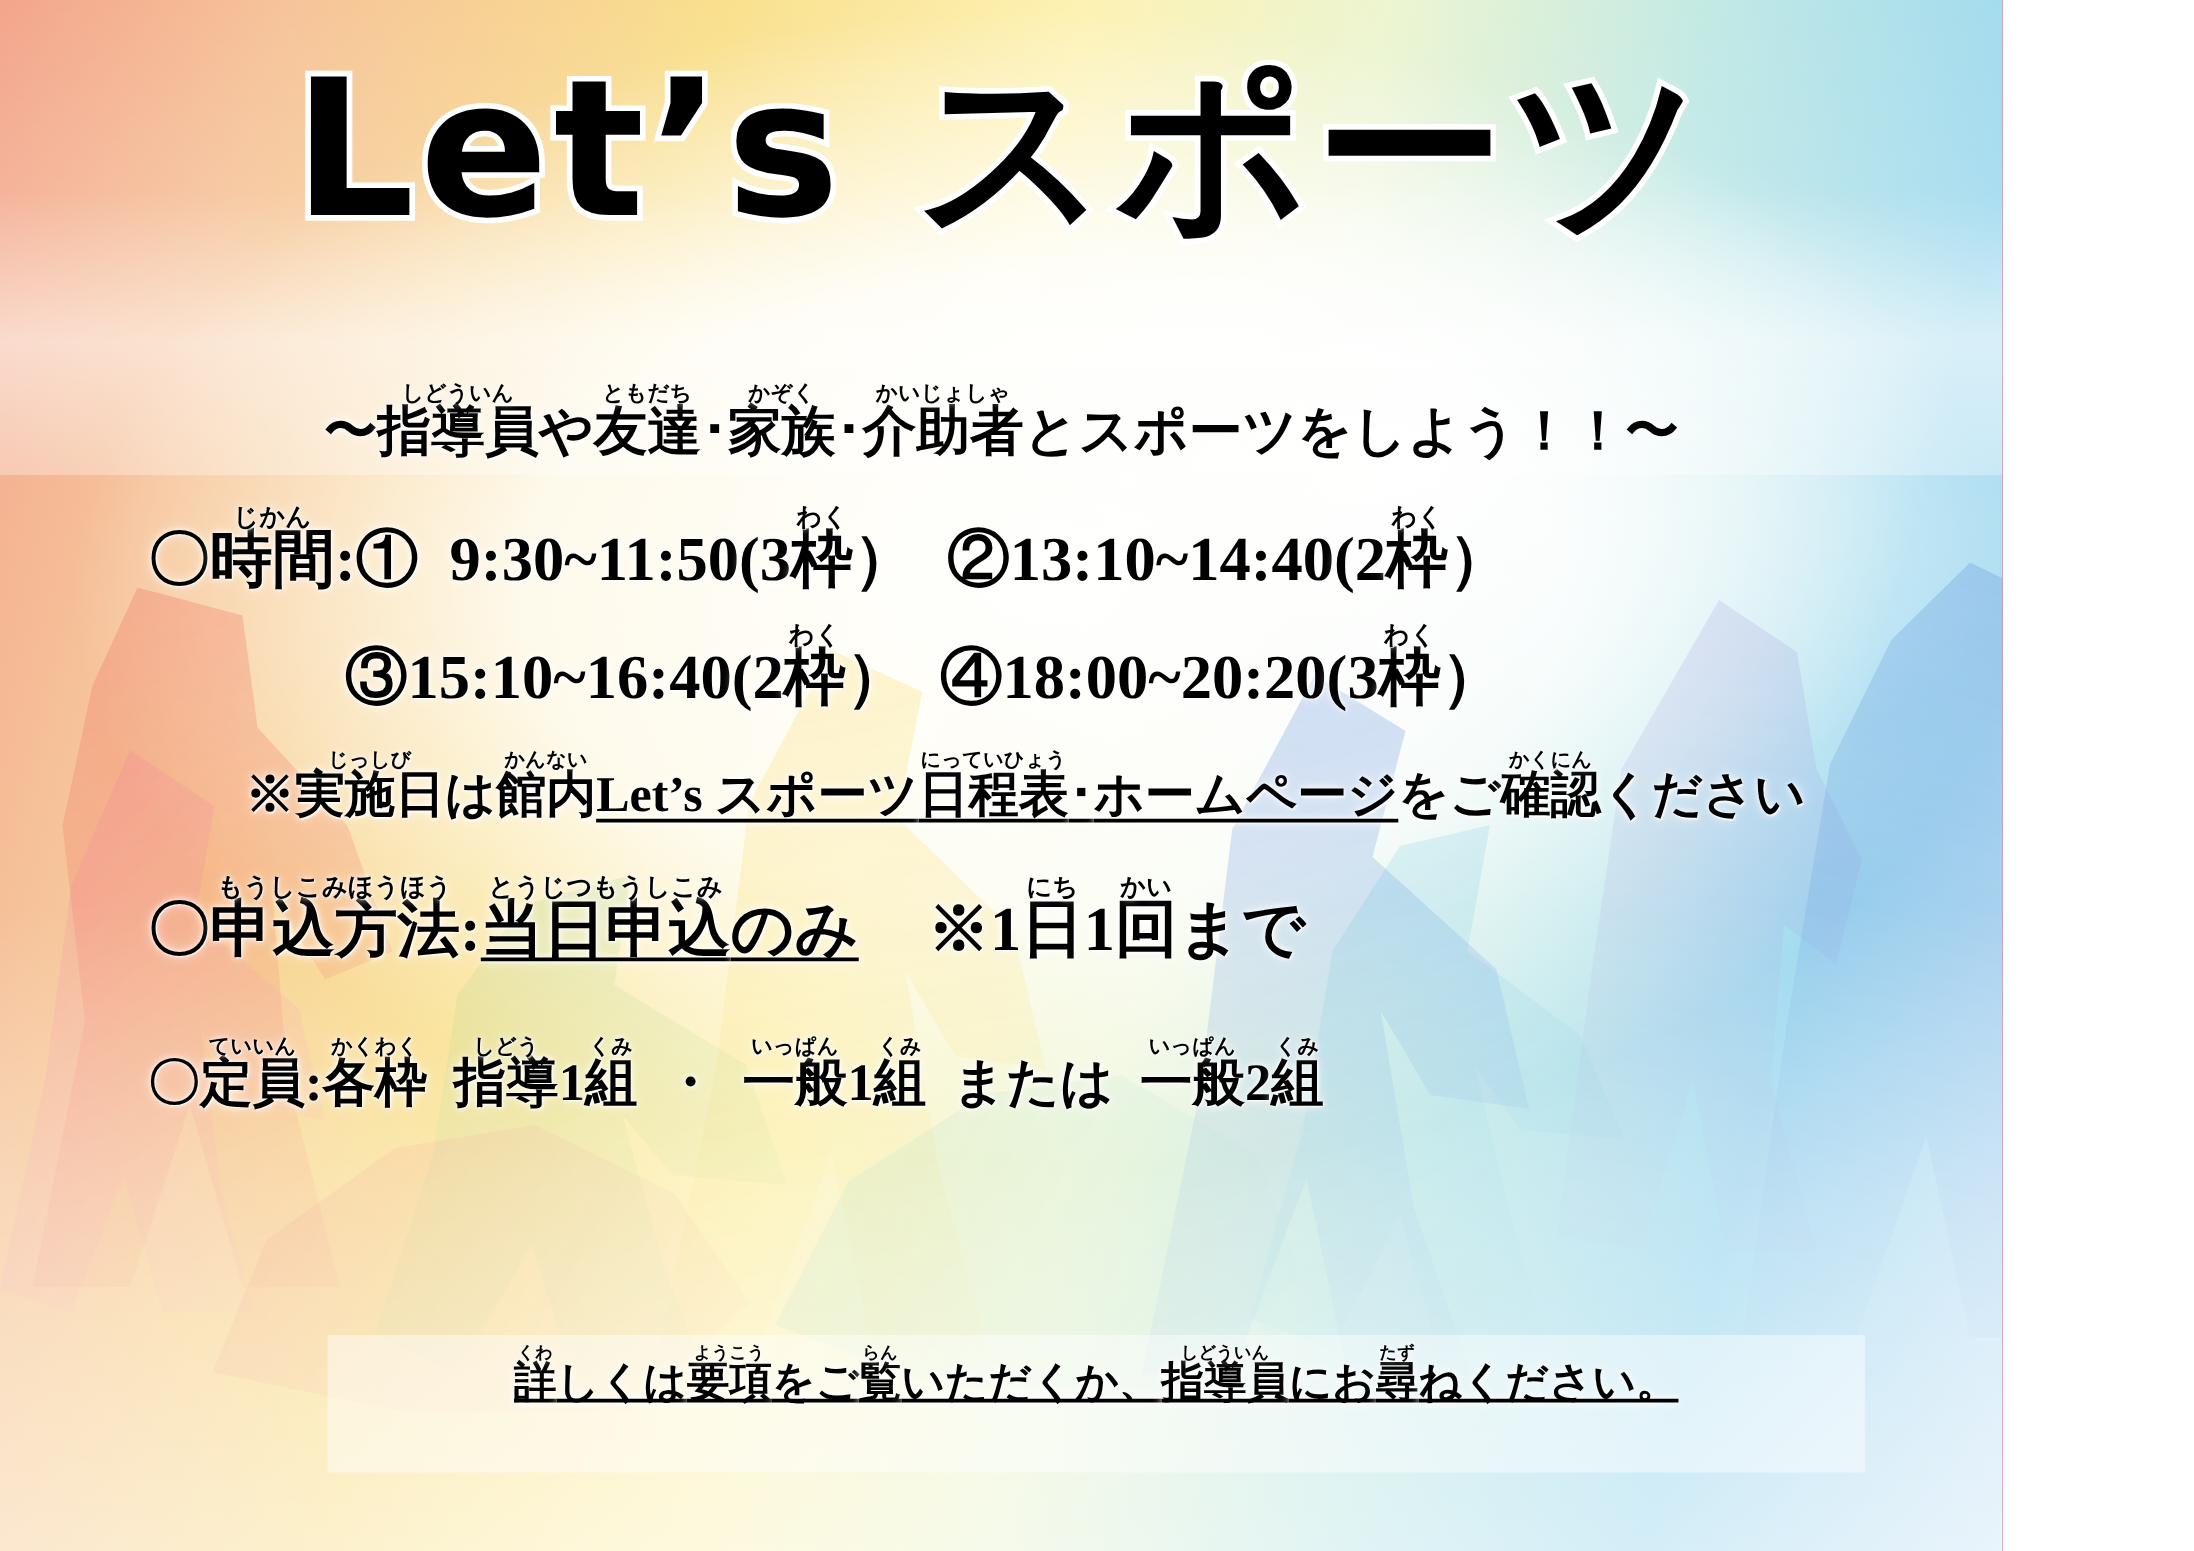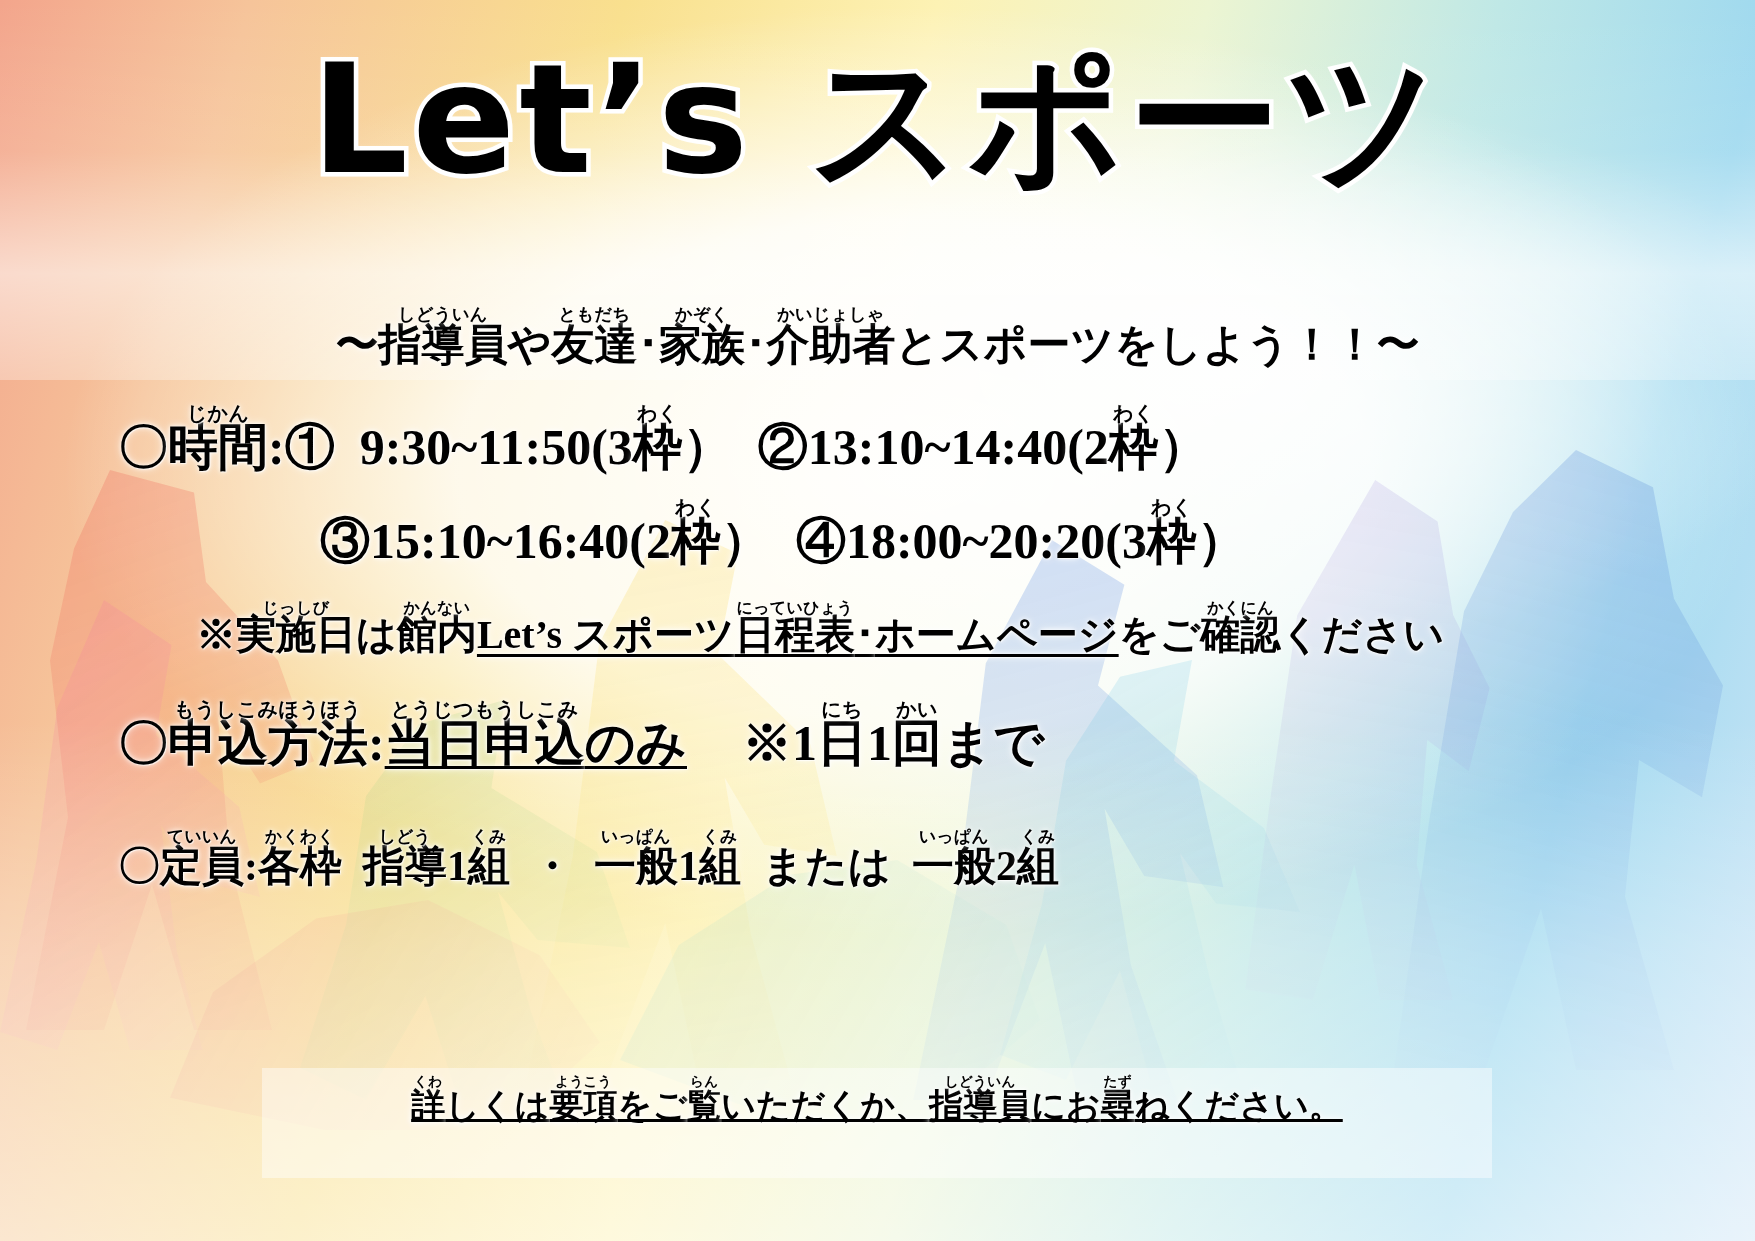--- a/index.html
+++ b/index.html
@@ -2,21 +2,21 @@
 <html lang="ja"><head>
 <meta charset="utf-8">
 <style>
   html, body {
     margin: 0;
     padding: 0;
     background: #ffffff;
   }
   #poster {
     position: relative;
-    width: 1755px;
+    width: 1602px;
     height: 1241px;
     overflow: hidden;
     font-family: "Liberation Sans", "DejaVu Sans", sans-serif;
     background: #be185d;
   }
 
   
   .bg-layer { position: absolute; inset: 0; }
 
   .bg-base {
@@ -151,21 +151,21 @@
     font-weight: bold;
     color: #000;
     white-space: nowrap;
     text-shadow:
       0 0 4px rgba(255,255,255,0.95),
       0 0 9px rgba(255,255,255,0.85),
       1px 1px 0 rgba(255,255,255,0.6);
     font-family: Liberation Serif, serif;
   }
   .r-time1   { left: 118px; top: 404px; font-size: 50px; }
-  .r-time2   { left: 276px; top: 498px; font-size: 50px; margin-left: 44px; }
+  .r-time2   { left: 276px; top: 498px; font-size: 50px; }
   .r-note    { left: 196px; top: 600px; font-size: 40px; }
   .r-apply   { left: 118px; top: 700px; font-size: 50px; }
   .r-cap     { left: 118px; top: 828px; font-size: 42px; }
 
   
   ruby { ruby-position: over; }
   rt {
     font-size: 0.40em;
     font-weight: bold;
     line-height: 1.05;

